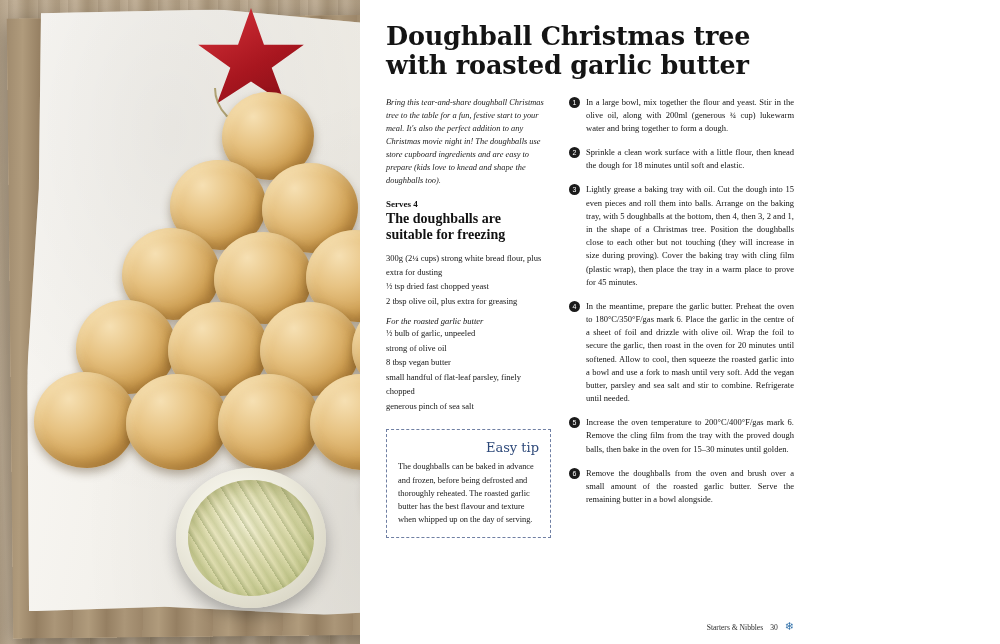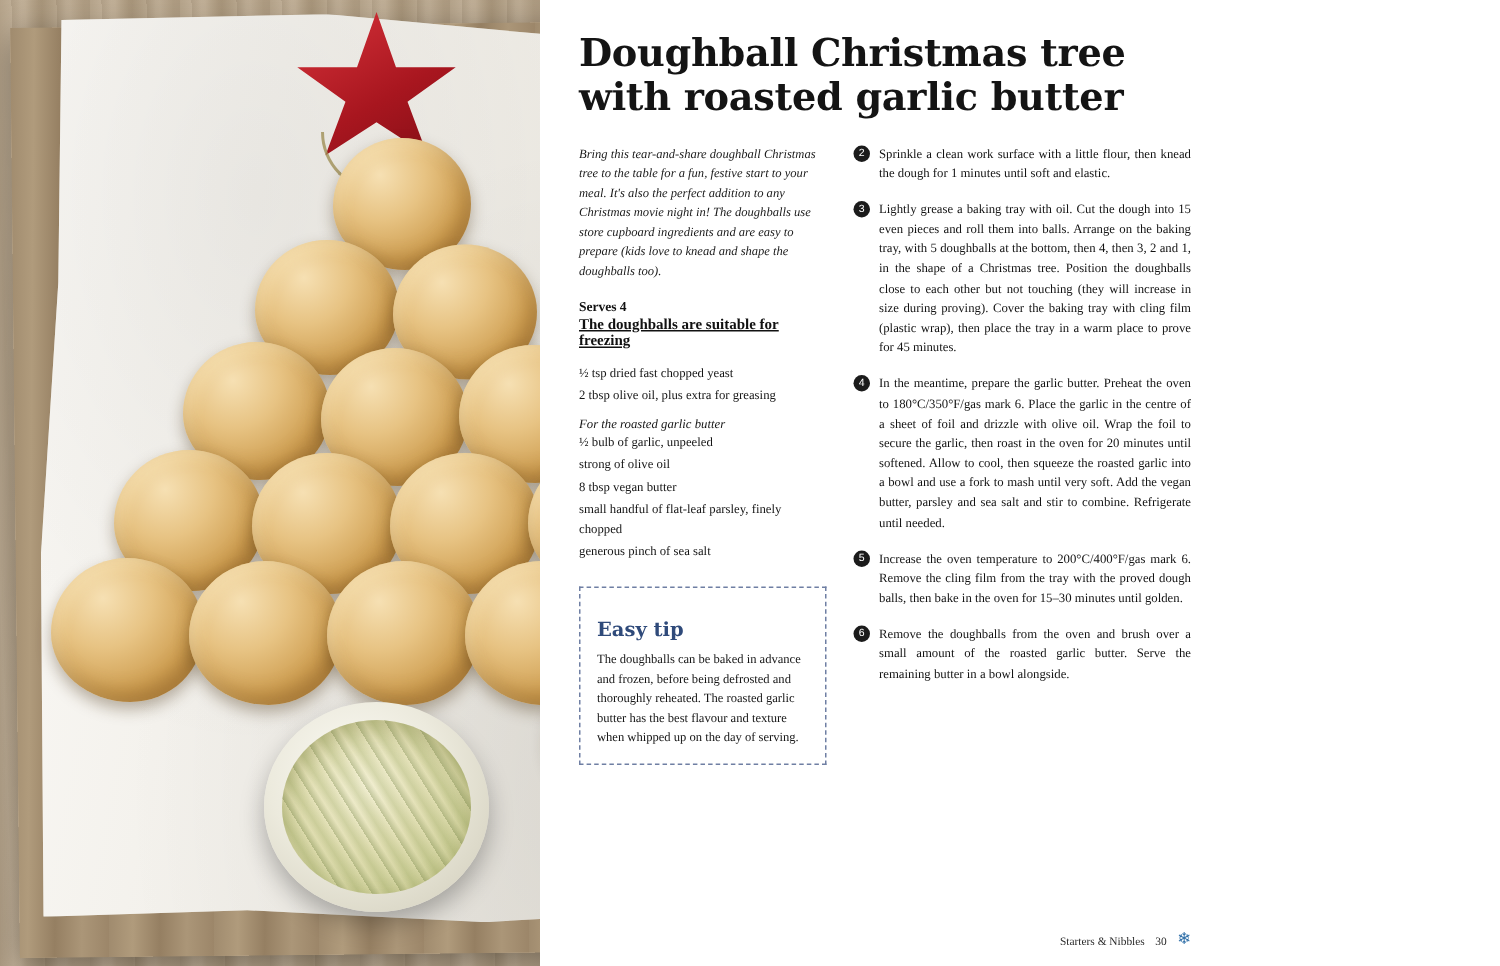--- a/index.html
+++ b/index.html
@@ -147,24 +147,23 @@
     margin: 0 0 12px 0;
   }
   .serves {
     font-weight: 700;
     font-size: 9px;
     margin: 0 0 2px 0;
     color: #111;
   }
   .freezing {
     font-weight: 700;
-    font-size: 10px;
+    font-size: 14px;
     margin: 0 0 9px 0;
     color: #111;
-    text-decoration: underline;
   }
   .ing {
     font-size: 8.5px;
     line-height: 1.62;
     color: #151515;
     margin: 0;
   }
   .ing li { list-style: none; margin: 0 0 1px 0; }
   ul.ing { padding: 0; margin: 0; }
   .sub-head {
@@ -174,24 +173,25 @@
     color: #151515;
   }
 
   .tip-box {
     margin-top: 16px;
     border: 1px dashed #6f7fa3;
     padding: 9px 11px 11px 11px;
   }
   .tip-title {
     font-family: "DejaVu Serif", serif;
-    font-weight: 700;
+    font-weight: 400;
     font-size: 13px;
     color: #2f4a7a;
-    margin: 12px 0 5px 0;
+    margin: 1px 0 5px 0;
+    text-align: right;
   }
   .tip-body {
     font-size: 8.4px;
     line-height: 1.56;
     color: #161616;
     margin: 0;
   }
 
   ol.steps { margin: 0; padding: 0; list-style: none; }
   ol.steps li {
@@ -273,20 +273,21 @@
     <h1 class="recipe-title">Doughball Christmas tree with roasted garlic butter</h1>
 
     <div class="cols">
 
       <div class="col-left">
         <p class="intro">Bring this tear-and-share doughball Christmas tree to the table for a fun, festive start to your meal. It's also the perfect addition to any Christmas movie night in! The doughballs use store cupboard ingredients and are easy to prepare (kids love to knead and shape the doughballs too).</p>
         <p class="serves">Serves 4</p>
         <p class="freezing">The doughballs are suitable for freezing</p>
 
         <ul class="ing">
+          <li>300g (2¼ cups) strong white bread flour, plus extra for dusting</li>
           <li>½ tsp dried fast chopped yeast</li>
           <li>2 tbsp olive oil, plus extra for greasing</li>
         </ul>
 
         <p class="sub-head">For the roasted garlic butter</p>
 
         <ul class="ing">
           <li>½ bulb of garlic, unpeeled</li>
           <li>strong of olive oil</li>
           <li>8 tbsp vegan butter</li>
@@ -296,22 +297,26 @@
 
         <div class="tip-box">
           <p class="tip-title">Easy tip</p>
           <p class="tip-body">The doughballs can be baked in advance and frozen, before being defrosted and thoroughly reheated. The roasted garlic butter has the best flavour and texture when whipped up on the day of serving.</p>
         </div>
       </div>
 
       <div class="col-right">
         <ol class="steps">
           <li>
+            <span class="step-num">1</span>
+            <span>In a large bowl, mix together the flour and yeast. Stir in the olive oil, along with 200ml (generous ¾ cup) lukewarm water and bring together to form a dough.</span>
+          </li>
+          <li>
             <span class="step-num">2</span>
-            <span>Sprinkle a clean work surface with a little flour, then knead the dough for 1 minutes until soft and elastic.</span>
+            <span>Sprinkle a clean work surface with a little flour, then knead the dough for 18 minutes until soft and elastic.</span>
           </li>
           <li>
             <span class="step-num">3</span>
             <span>Lightly grease a baking tray with oil. Cut the dough into 15 even pieces and roll them into balls. Arrange on the baking tray, with 5 doughballs at the bottom, then 4, then 3, 2 and 1, in the shape of a Christmas tree. Position the doughballs close to each other but not touching (they will increase in size during proving). Cover the baking tray with cling film (plastic wrap), then place the tray in a warm place to prove for 45 minutes.</span>
           </li>
           <li>
             <span class="step-num">4</span>
             <span>In the meantime, prepare the garlic butter. Preheat the oven to 180°C/350°F/gas mark 6. Place the garlic in the centre of a sheet of foil and drizzle with olive oil. Wrap the foil to secure the garlic, then roast in the oven for 20 minutes until softened. Allow to cool, then squeeze the roasted garlic into a bowl and use a fork to mash until very soft. Add the vegan butter, parsley and sea salt and stir to combine. Refrigerate until needed.</span>
           </li>
           <li>

